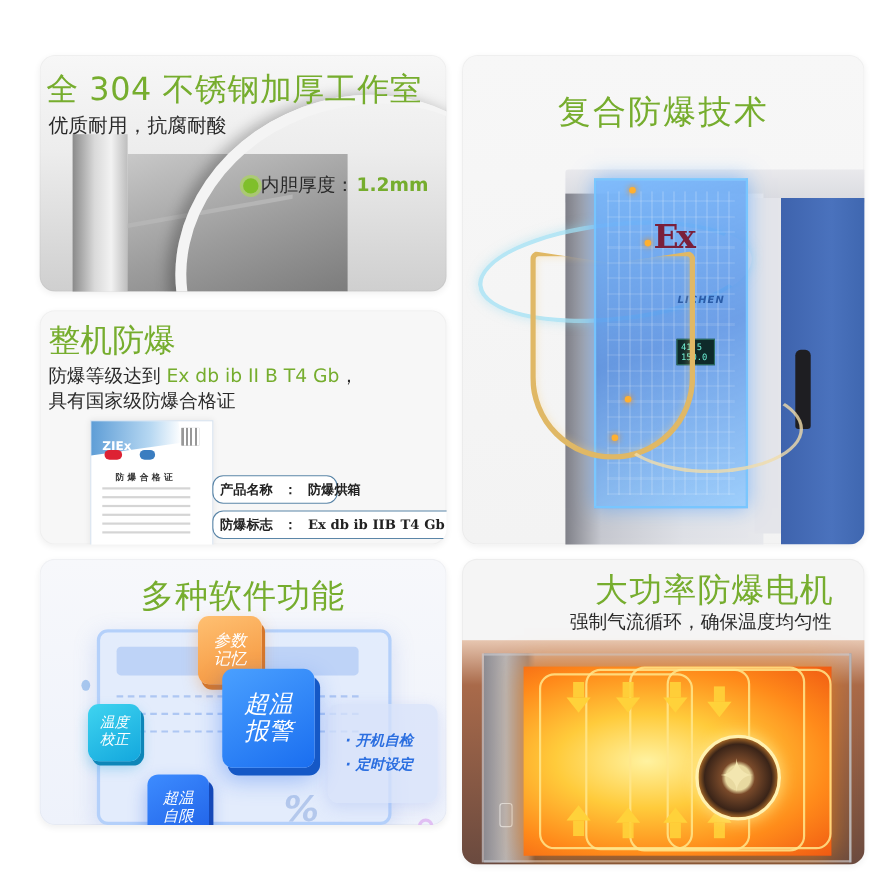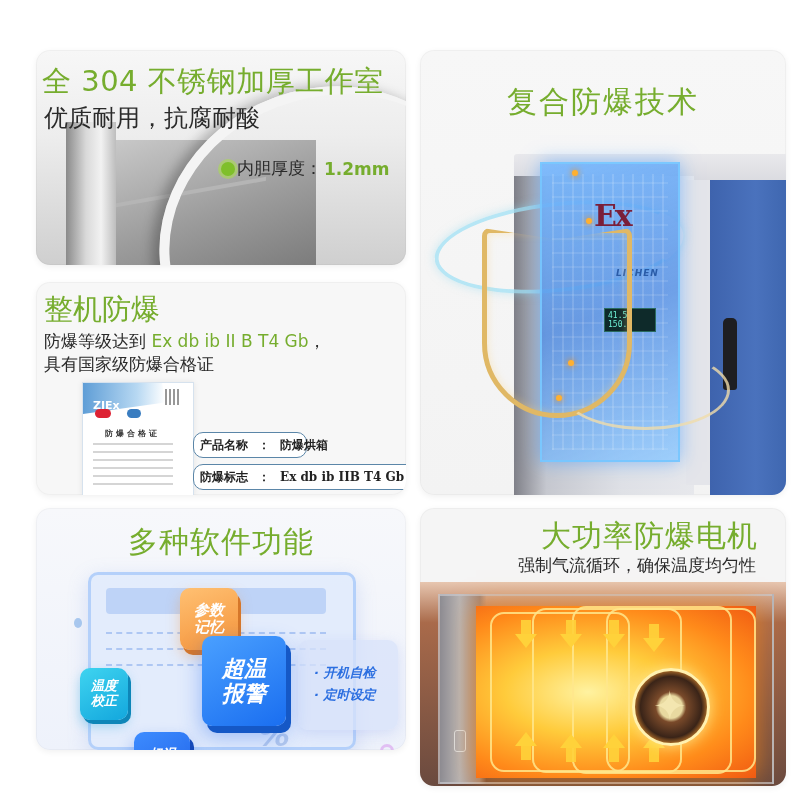--- a/index.html
+++ b/index.html
@@ -10,21 +10,21 @@
     background: #f6f6f6;
     box-shadow: 0 2px 6px rgba(0,0,0,0.06), inset 0 0 0 1px rgba(0,0,0,0.03);
   }
   .green { color: #76ad2e; }
   .dark { color: #2a2a2a; }
 
   
   #card-steel { left: 36px; top: 50px; width: 370px; height: 215px;
     background: linear-gradient(180deg, #f7f7f7 0%, #ededed 40%, #cfcfcf 100%); }
   #card-steel .title { position: absolute; left: 6px; top: 12px; font-size: 29px; letter-spacing: 0.5px; }
-  #card-steel .sub { position: absolute; left: 8px; top: 52px; font-size: 24px; }
+  #card-steel .sub { position: absolute; left: 8px; top: 52px; font-size: 18px; }
   #card-steel .pillar { position: absolute; left: 30px; top: 72px; width: 50px; height: 145px;
     background: linear-gradient(90deg, #8a8a8a 0%, #d9d9d9 40%, #f2f2f2 70%, #bdbdbd 100%); }
   #card-steel .wall { position: absolute; left: 80px; top: 90px; width: 200px; height: 125px;
     background: linear-gradient(160deg, #c8c8c8 0%, #9c9c9c 55%, #7c7c7c 100%); }
   #card-steel .shelf { position: absolute; left: 80px; top: 140px; width: 150px; height: 4px; background: #b5b5b5; transform: skewY(-10deg); }
   #card-steel .curve { position: absolute; left: 120px; top: 40px; width: 330px; height: 290px;
     border-radius: 50%; border-left: 10px solid #f4f4f4; border-top: 10px solid #f4f4f4;
     transform: rotate(-25deg); box-shadow: -6px -4px 12px rgba(0,0,0,0.25); }
   #card-steel .label-row { position: absolute; left: 185px; top: 107px; display: flex; align-items: center; font-size: 17px; }
   #card-steel .dot { width: 14px; height: 14px; border-radius: 50%; background: #7fbf2a; box-shadow: 0 0 0 3px rgba(170,220,80,0.6); margin-right: 2px; }
@@ -67,21 +67,21 @@
   #card-tech .handle { position: absolute; left: 303px; top: 268px; width: 14px; height: 72px; background: #1e1e22; border-radius: 5px 5px 3px 3px; }
   #card-tech .glass { position: absolute; left: 120px; top: 112px; width: 140px; height: 300px;
     background: linear-gradient(160deg, rgba(110,180,255,0.85), rgba(60,130,230,0.7) 50%, rgba(140,200,255,0.8));
     border: 2px solid rgba(120,200,255,0.9); box-shadow: 0 0 18px rgba(60,150,255,0.55); }
   #card-tech .glass::before { content: ""; position: absolute; inset: 10px;
     background: repeating-linear-gradient(90deg, rgba(255,255,255,0.14) 0 2px, transparent 2px 10px),
                 repeating-linear-gradient(0deg, rgba(255,255,255,0.1) 0 2px, transparent 2px 14px); }
   #card-tech .ex-badge { position: absolute; left: 174px; top: 148px; font-size: 30px; font-weight: bold;
     color: #7a1f3a; font-family: "DejaVu Serif", serif; letter-spacing: -2px; }
   #card-tech .brand { position: absolute; left: 196px; top: 218px; font-size: 9px; font-style: italic; font-weight: bold; color: #2a5ca8; letter-spacing: 1px; }
-  #card-tech .display { position: absolute; left: 184px; top: 258px; width: 52px; height: 24px; background: #0e2a2a; border: 1px solid #2a6b60; }
+  #card-tech .display { position: absolute; left: 195px; top: 258px; width: 35px; height: 24px; background: #0e2a2a; border: 1px solid #2a6b60; }
   #card-tech .display span { position: absolute; left: 3px; top: 2px; font-size: 8px; color: #6ef0d6; font-family: "DejaVu Sans Mono", monospace; line-height: 9px; }
   #card-tech .shield { position: absolute; left: 62px; top: 178px; width: 150px; height: 190px;
     border: 5px solid #e0b865; border-radius: 8px 8px 75px 75px; clip-path: polygon(0 0,50% 6%,100% 0,100% 100%,0 100%);
     box-shadow: inset 0 0 8px rgba(255,210,120,0.4); }
   #card-tech .ring { position: absolute; left: 14px; top: 152px; width: 250px; height: 90px; border-radius: 50%;
     border: 4px solid rgba(160,225,245,0.75); border-right-color: transparent; transform: rotate(-6deg);
     box-shadow: 0 0 10px rgba(150,220,240,0.5); }
   #card-tech .ring2 { position: absolute; left: 140px; top: 300px; width: 170px; height: 80px; border-radius: 50%;
     border: 3px solid rgba(240,220,170,0.8); border-left-color: transparent; border-top-color: transparent; }
   #card-tech .spark { position: absolute; width: 6px; height: 6px; border-radius: 50%; background: #ffb030; box-shadow: 0 0 6px #ff8a00; }
@@ -90,21 +90,21 @@
   #card-soft { left: 36px; top: 508px; width: 370px; height: 242px; background: linear-gradient(180deg,#f7f8fb 0%,#eef2fb 100%); }
   #card-soft .title { position: absolute; left: 0; right: 0; top: 14px; text-align: center; font-size: 30px; letter-spacing: 1px; }
   #card-soft .screen { position: absolute; left: 52px; top: 64px; width: 268px; height: 178px; border-radius: 10px;
     background: rgba(225,235,252,0.9); border: 3px solid rgba(175,205,250,0.9); box-shadow: 0 6px 20px rgba(120,150,230,0.25); }
   #card-soft .screen-bar { position: absolute; left: 70px; top: 80px; width: 220px; height: 26px; border-radius: 4px; background: rgba(180,205,245,0.8); }
   #card-soft .dash { position: absolute; left: 70px; width: 220px; height: 0; border-top: 2px dashed rgba(160,190,240,0.8); }
   #card-soft .percent { position: absolute; left: 222px; top: 208px; font-size: 32px; font-weight: bold; color: rgba(160,185,230,0.7); font-style: italic; }
   #card-soft .side-panel { position: absolute; left: 262px; top: 132px; width: 100px; height: 90px; border-radius: 10px;
     background: rgba(215,225,250,0.75); box-shadow: 0 4px 14px rgba(150,170,240,0.3); }
   #card-soft .cube { position: absolute; display: flex; align-items: center; justify-content: center; text-align: right;
-    color: #fff; font-weight: bold; font-style: italic; border-radius: 10px; line-height: 1.15; margin-top: 28px; }
+    color: #fff; font-weight: normal; font-style: italic; border-radius: 10px; line-height: 1.15; }
   #cube-memory { left: 144px; top: 52px; width: 58px; height: 62px; font-size: 15px;
     background: linear-gradient(160deg,#ffc072,#f4933a); box-shadow: 3px 5px 0 #d6772a, 0 6px 14px rgba(240,140,50,0.35); }
   #cube-alarm { left: 166px; top: 100px; width: 84px; height: 90px; font-size: 22px;
     background: linear-gradient(150deg,#4aa0ff,#1a6ef0); box-shadow: 5px 7px 0 #1558c6, 0 10px 22px rgba(30,100,240,0.4); }
   #cube-calib { left: 44px; top: 132px; width: 48px; height: 52px; font-size: 13px;
     background: linear-gradient(150deg,#3fd4f0,#13a7dd); box-shadow: 3px 4px 0 #0e86b8, 0 6px 12px rgba(20,160,220,0.35); }
   #cube-limit { left: 98px; top: 196px; width: 56px; height: 60px; font-size: 14px;
     background: linear-gradient(150deg,#3d8cff,#1f60e6); box-shadow: 4px 5px 0 #1649b8, 0 8px 16px rgba(30,90,230,0.4); }
   #card-soft .feat { position: absolute; left: 278px; font-size: 13px; font-style: italic; font-weight: bold; color: #2c6fe0; }
   #feat-1 { top: 156px; }

